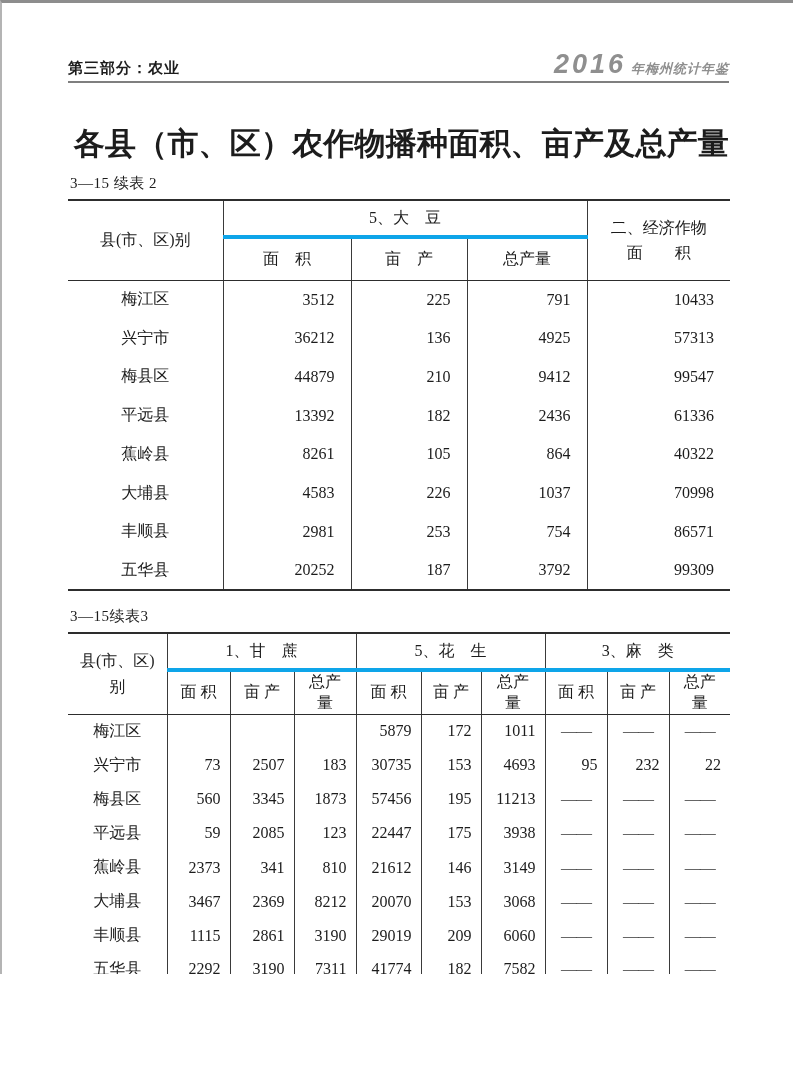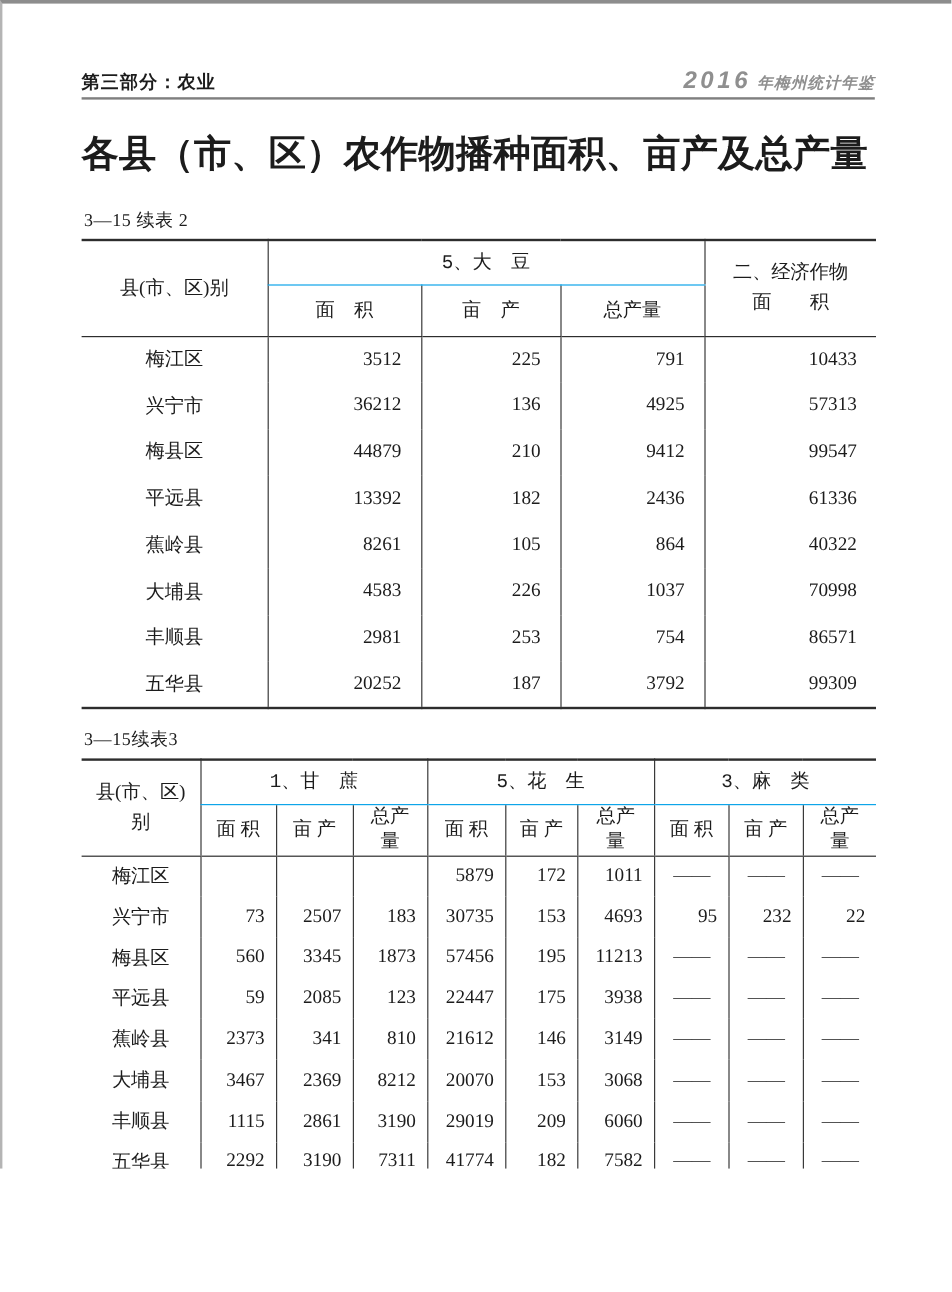--- a/index.html
+++ b/index.html
@@ -20,44 +20,44 @@
     display: flex; justify-content: space-between; align-items: flex-end;
     padding-bottom: 3px;
   }
   .rh-left {
     font-family: "Liberation Sans", "DejaVu Sans", sans-serif;
     font-weight: bold; font-size: 15px; letter-spacing: 1px;
   }
   .rh-logo { display: flex; align-items: baseline; color: #8f8f8f;
     font-family: "Liberation Sans", "DejaVu Sans", sans-serif;
     font-style: italic; font-weight: bold; }
-  .logo-year { font-size: 20px; letter-spacing: 3px; line-height: 1; }
+  .logo-year { font-size: 27px; letter-spacing: 3px; line-height: 1; }
   .logo-rest { font-size: 13px; margin-left: 5px; letter-spacing: 1px; }
   .main-title {
-    position: absolute; top: 104px; left: 66px; width: 661px;
+    position: absolute; top: 120px; left: 66px; width: 661px;
     font-size: 31px; font-weight: bold; white-space: nowrap;
-    text-align: left; letter-spacing: 0.2px;
+    text-align: right; letter-spacing: 0.2px;
   }
   .caption { position: absolute; left: 68px; font-size: 15px; letter-spacing: 0.5px; }
   .cap1 { top: 171px; }
   .cap2 { top: 604px; }
   table {
     position: absolute; left: 66px; width: 662px;
     border-collapse: collapse; table-layout: fixed;
     border-top: 2px solid #2d2d2d; border-bottom: 2px solid #2d2d2d;
   }
   .t1 { top: 196px; }
   .t2 { top: 629px; }
   th, td { font-weight: normal; font-size: 16px; overflow: hidden; vertical-align: middle; }
   th { text-align: center; }
   td { text-align: right; }
   td.county { text-align: center; }
   td.dash { text-align: center; color: #4c4c4c; letter-spacing: -1px; }
   .bl { border-left: 1px solid #3a3a3a; }
-  .group-th { border-bottom: 1px solid #0ea5e9; font-family: Liberation Mono, monospace; }
+  .group-th { border-bottom: 4px solid #0ea5e9; }
   .hdr-bottom { border-bottom: 1px solid #2d2d2d; }
   .t1 thead tr.r1 { height: 37px; }
   .t1 thead tr.r2 { height: 43px; }
   .t1 tbody tr { height: 38.75px; }
   .t2 thead tr.r1 { height: 37px; }
   .t2 thead tr.r2 { height: 43px; }
   .t2 tbody tr { height: 34.1px; }
   .t1 td { padding-right: 16px; }
   .t1 td.county, .t1 td.dash { padding-right: 0; }
   .t2 td { padding-right: 9px; }

